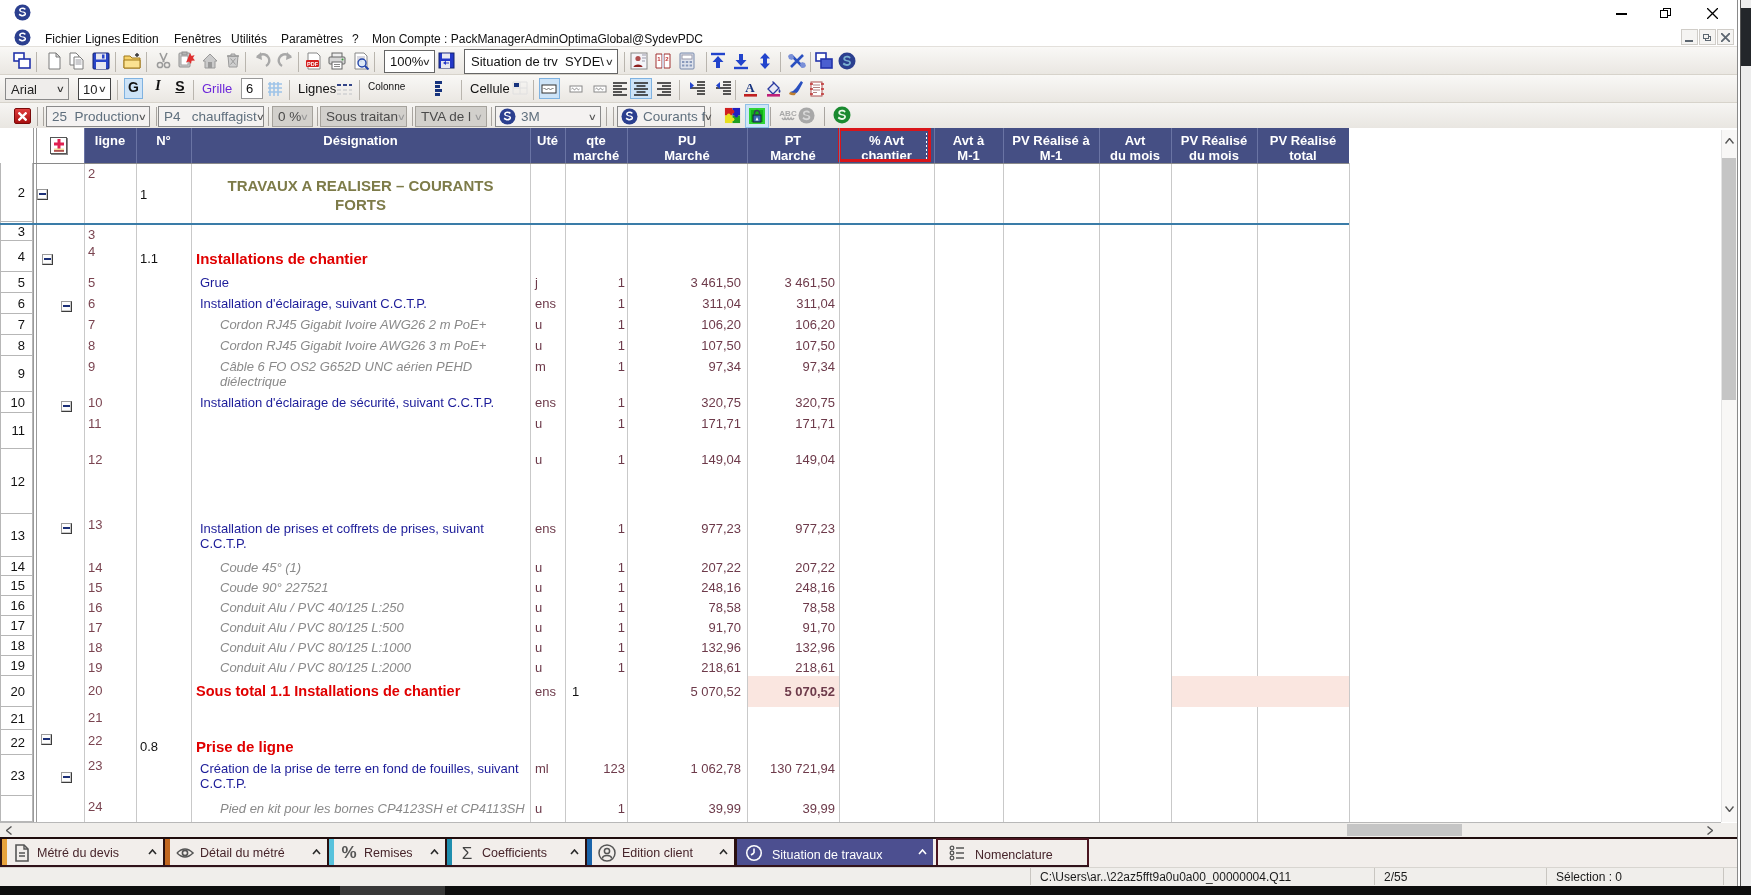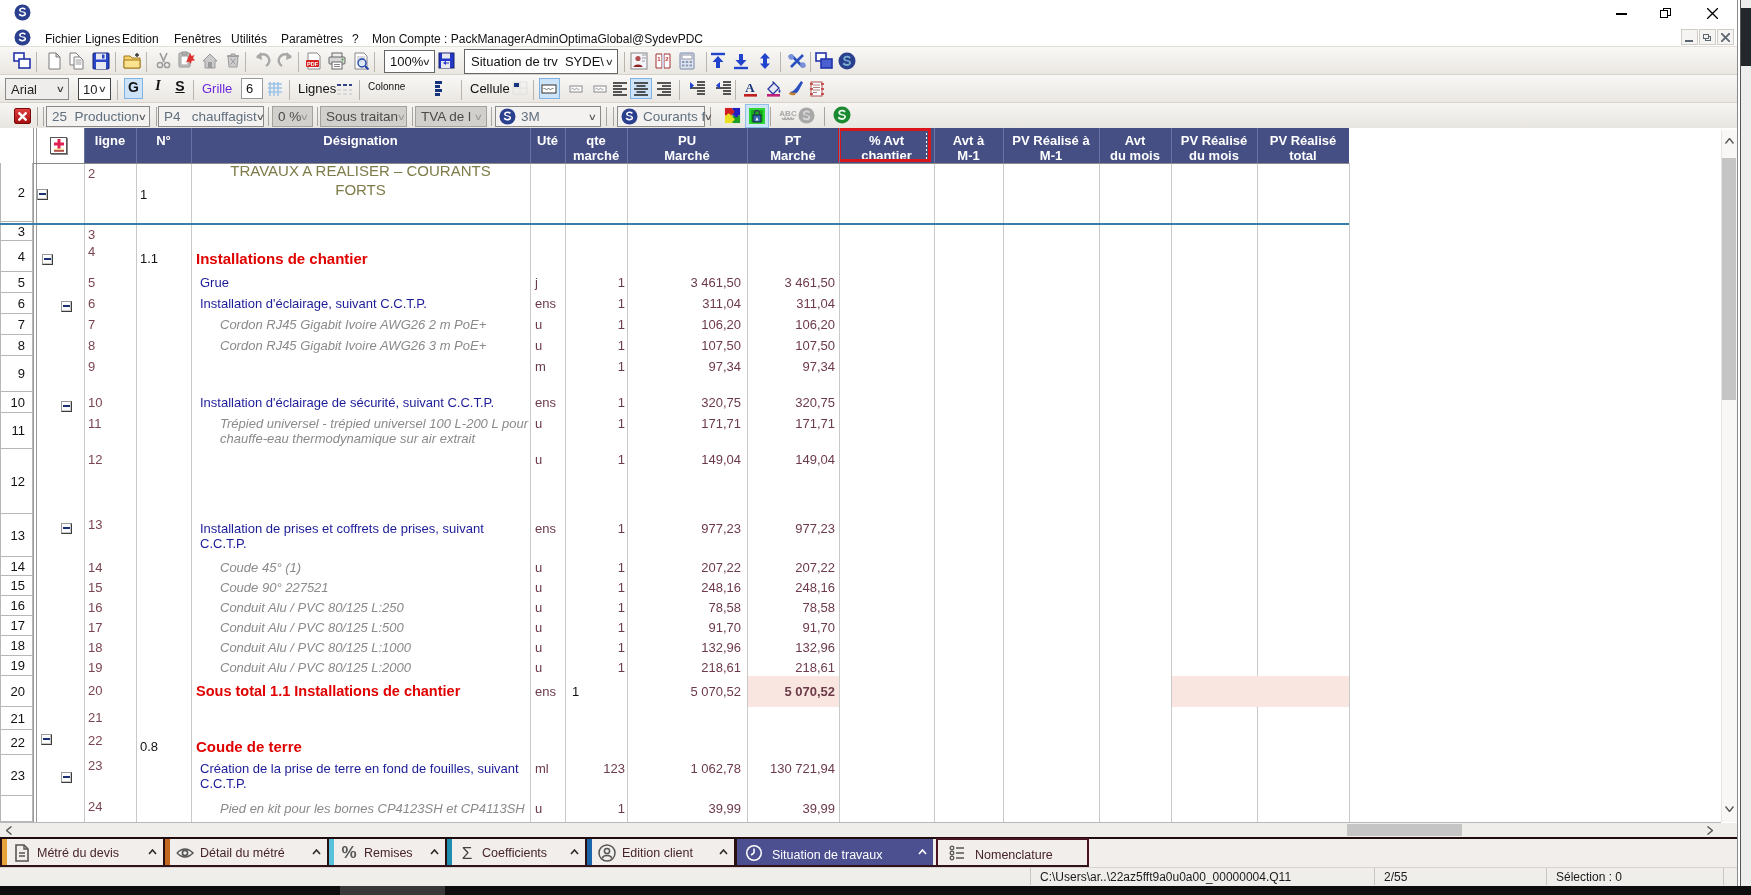--- a/index.html
+++ b/index.html
@@ -468,21 +468,21 @@
 <div class="ab" style="left:0;top:223px;width:1349px;height:2px;background:#3a7ca8"></div>
 <div class="ab exp" style="left:37px;top:189px"></div>
 <div class="ab exp" style="left:42px;top:254px"></div>
 <div class="ab exp" style="left:61px;top:301px"></div>
 <div class="ab exp" style="left:61px;top:401px"></div>
 <div class="ab exp" style="left:61px;top:523px"></div>
 <div class="ab exp" style="left:41px;top:734px"></div>
 <div class="ab exp" style="left:61px;top:772px"></div>
 <div class="ab lig" style="left:88px;top:166px">2</div>
 <div class="ab blk" style="left:140px;top:187px">1</div>
-<div class="ab" style="left:191px;top:161px;width:339px;text-align:center;color:#7d7b49;font-weight:normal;font-size:15px;line-height:19px">TRAVAUX A REALISER – COURANTS<br>FORTS</div>
+<div class="ab" style="left:191px;top:176px;width:339px;text-align:center;color:#7d7b49;font-weight:bold;font-size:15px;line-height:19px">TRAVAUX A REALISER – COURANTS<br>FORTS</div>
 <div class="ab lig" style="left:88px;top:227px">3</div>
 <div class="ab lig" style="left:88px;top:244px">4</div>
 <div class="ab blk" style="left:140px;top:251px">1.1</div>
 <div class="ab red" style="left:196px;top:250px;white-space:nowrap">Installations de chantier</div>
 <div class="ab lig" style="left:88px;top:275px">5</div>
 <div class="ab nvy" style="left:200px;top:275px;white-space:nowrap">Grue</div>
 <div class="ab num" style="left:535px;top:275px">j</div>
 <div class="ab num" style="right:1126px;top:275px">1</div>
 <div class="ab num" style="right:1010px;top:275px">3 461,50</div>
 <div class="ab num" style="right:916px;top:275px;">3 461,50</div>
@@ -498,32 +498,32 @@
 <div class="ab num" style="right:1126px;top:317px">1</div>
 <div class="ab num" style="right:1010px;top:317px">106,20</div>
 <div class="ab num" style="right:916px;top:317px;">106,20</div>
 <div class="ab lig" style="left:88px;top:338px">8</div>
 <div class="ab ita" style="left:220px;top:338px;white-space:nowrap">Cordon RJ45 Gigabit Ivoire AWG26 3 m PoE+</div>
 <div class="ab num" style="left:535px;top:338px">u</div>
 <div class="ab num" style="right:1126px;top:338px">1</div>
 <div class="ab num" style="right:1010px;top:338px">107,50</div>
 <div class="ab num" style="right:916px;top:338px;">107,50</div>
 <div class="ab lig" style="left:88px;top:359px">9</div>
+<div class="ab ita" style="left:220px;top:359px;white-space:nowrap">Câble 6 FO OS2 G652D UNC aérien PEHD<br>diélectrique</div>
 <div class="ab num" style="left:535px;top:359px">m</div>
 <div class="ab num" style="right:1126px;top:359px">1</div>
 <div class="ab num" style="right:1010px;top:359px">97,34</div>
 <div class="ab num" style="right:916px;top:359px;">97,34</div>
 <div class="ab lig" style="left:88px;top:395px">10</div>
 <div class="ab nvy" style="left:200px;top:395px;white-space:nowrap">Installation d'éclairage de sécurité, suivant C.C.T.P.</div>
 <div class="ab num" style="left:535px;top:395px">ens</div>
 <div class="ab num" style="right:1126px;top:395px">1</div>
 <div class="ab num" style="right:1010px;top:395px">320,75</div>
 <div class="ab num" style="right:916px;top:395px;">320,75</div>
 <div class="ab lig" style="left:88px;top:416px">11</div>
-<div class="ab ita" style="left:220px;top:416px;white-space:nowrap">Trépied universel - trépied universel 100 L-200 L pour<br>chauffe-eau thermodynamique sur air extrait</div>
 <div class="ab num" style="left:535px;top:416px">u</div>
 <div class="ab num" style="right:1126px;top:416px">1</div>
 <div class="ab num" style="right:1010px;top:416px">171,71</div>
 <div class="ab num" style="right:916px;top:416px;">171,71</div>
 <div class="ab lig" style="left:88px;top:452px">12</div>
 <div class="ab num" style="left:535px;top:452px">u</div>
 <div class="ab num" style="right:1126px;top:452px">1</div>
 <div class="ab num" style="right:1010px;top:452px">149,04</div>
 <div class="ab num" style="right:916px;top:452px;">149,04</div>
 <div class="ab lig" style="left:88px;top:517px">13</div>
@@ -538,21 +538,21 @@
 <div class="ab num" style="right:1126px;top:560px">1</div>
 <div class="ab num" style="right:1010px;top:560px">207,22</div>
 <div class="ab num" style="right:916px;top:560px;">207,22</div>
 <div class="ab lig" style="left:88px;top:580px">15</div>
 <div class="ab ita" style="left:220px;top:580px;white-space:nowrap">Coude 90° 227521</div>
 <div class="ab num" style="left:535px;top:580px">u</div>
 <div class="ab num" style="right:1126px;top:580px">1</div>
 <div class="ab num" style="right:1010px;top:580px">248,16</div>
 <div class="ab num" style="right:916px;top:580px;">248,16</div>
 <div class="ab lig" style="left:88px;top:600px">16</div>
-<div class="ab ita" style="left:220px;top:600px;white-space:nowrap">Conduit Alu / PVC 80/125 L:250</div>
+<div class="ab ita" style="left:220px;top:600px;white-space:nowrap">Conduit Alu / PVC 40/125 L:250</div>
 <div class="ab num" style="left:535px;top:600px">u</div>
 <div class="ab num" style="right:1126px;top:600px">1</div>
 <div class="ab num" style="right:1010px;top:600px">78,58</div>
 <div class="ab num" style="right:916px;top:600px;">78,58</div>
 <div class="ab lig" style="left:88px;top:620px">17</div>
 <div class="ab ita" style="left:220px;top:620px;white-space:nowrap">Conduit Alu / PVC 80/125 L:500</div>
 <div class="ab num" style="left:535px;top:620px">u</div>
 <div class="ab num" style="right:1126px;top:620px">1</div>
 <div class="ab num" style="right:1010px;top:620px">91,70</div>
 <div class="ab num" style="right:916px;top:620px;">91,70</div>
@@ -570,21 +570,21 @@
 <div class="ab num" style="right:916px;top:660px;">218,61</div>
 <div class="ab lig" style="left:88px;top:683px">20</div>
 <div class="ab" style="left:196px;top:683px;color:#e00000;font-weight:bold;font-size:14.5px;white-space:nowrap">Sous total 1.1 Installations de chantier</div>
 <div class="ab num" style="left:535px;top:684px">ens</div>
 <div class="ab blk" style="left:572px;top:684px">1</div>
 <div class="ab num" style="right:1010px;top:684px">5 070,52</div>
 <div class="ab num" style="right:916px;top:684px;font-weight:bold;">5 070,52</div>
 <div class="ab lig" style="left:88px;top:710px">21</div>
 <div class="ab lig" style="left:88px;top:733px">22</div>
 <div class="ab blk" style="left:140px;top:739px">0.8</div>
-<div class="ab red" style="left:196px;top:738px;white-space:nowrap">Coude de terre</div>
+<div class="ab red" style="left:196px;top:738px;white-space:nowrap">Prise de ligne</div>
 <div class="ab lig" style="left:88px;top:758px">23</div>
 <div class="ab nvy" style="left:200px;top:761px;white-space:nowrap">Création de la prise de terre en fond de fouilles, suivant<br>C.C.T.P.</div>
 <div class="ab num" style="left:535px;top:761px">ml</div>
 <div class="ab num" style="right:1126px;top:761px">123</div>
 <div class="ab num" style="right:1010px;top:761px">1 062,78</div>
 <div class="ab num" style="right:916px;top:761px;">130 721,94</div>
 <div class="ab lig" style="left:88px;top:799px">24</div>
 <div class="ab ita" style="left:220px;top:801px;white-space:nowrap">Pied en kit pour les bornes CP4123SH et CP4113SH</div>
 <div class="ab num" style="left:535px;top:801px">u</div>
 <div class="ab num" style="right:1126px;top:801px">1</div>

